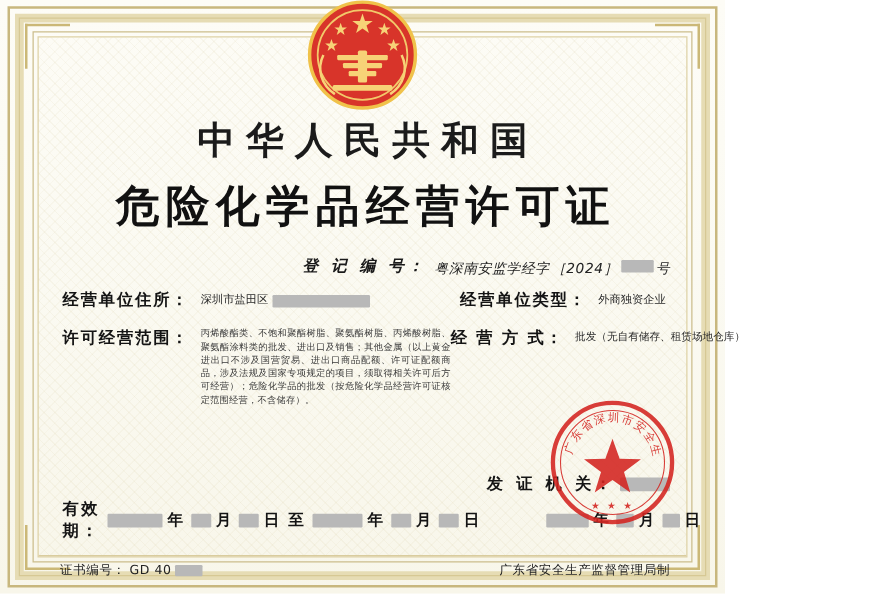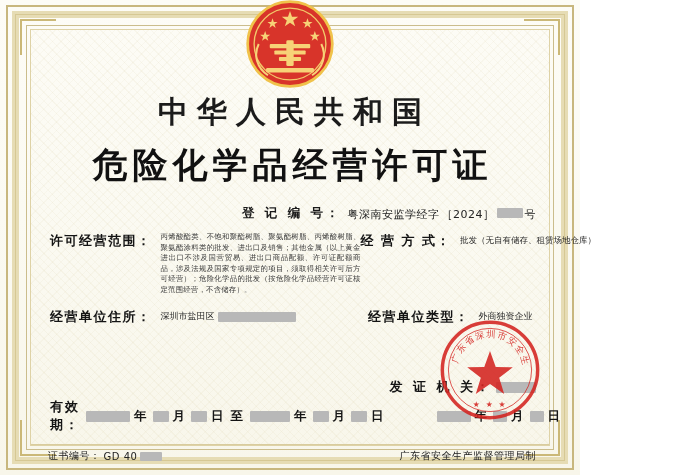--- a/index.html
+++ b/index.html
@@ -114,20 +114,21 @@
   
   .reg-row {
     position: absolute;
     right: 44px;
     top: 205px;
     display: flex;
     align-items: flex-end;
     font-size: 12.5px;
     color: #1a1a1a;
     letter-spacing: 2px;
+    font-style: italic;
   }
   .reg-label { font-weight: bold; letter-spacing: 3px; }
   .reg-value {
     margin-left: 6px;
     font-size: 11px;
     letter-spacing: 0.5px;
     color: #222;
     display: flex;
     align-items: baseline;
     gap: 2px;
@@ -311,43 +312,43 @@
       <span class="redact" style="width:26px;height:10px;"></span>
       <span class="vtext">号</span>
     </span>
   </div>
 
   <div class="fields">
 
 
     <div class="frow">
       <div class="fcol left">
-        <span class="flabel">许可经营范围：</span>
-        <span class="scope-value">丙烯酸酯类、不饱和聚酯树脂、聚氨酯树脂、丙烯酸树脂、聚氨酯涂料类的批发、进出口及销售；其他金属（以上黄金进出口不涉及国营贸易、进出口商品配额、许可证配额商品，涉及法规及国家专项规定的项目，须取得相关许可后方可经营）；危险化学品的批发（按危险化学品经营许可证核定范围经营，不含储存）。</span>
-      </div>
-      <div class="fcol right">
-        <span class="flabel">经 营 方 式：</span>
-        <span class="fvalue">
-          <span class="vtext" style="font-size:8.5px;">批发（无自有储存、租赁场地仓库）</span>
-        </span>
-      </div>
-    </div>
-
-    <div class="frow">
-      <div class="fcol left">
         <span class="flabel">经营单位住所：</span>
         <span class="fvalue">
           <span class="vtext" style="font-size:9px;">深圳市盐田区</span>
           <span class="redact" style="width:78px;height:10px;"></span>
         </span>
       </div>
       <div class="fcol right">
         <span class="flabel">经营单位类型：</span>
         <span class="fvalue">
           <span class="vtext" style="font-size:9px;">外商独资企业</span>
+        </span>
+      </div>
+    </div>
+
+    <div class="frow">
+      <div class="fcol left">
+        <span class="flabel">许可经营范围：</span>
+        <span class="scope-value">丙烯酸酯类、不饱和聚酯树脂、聚氨酯树脂、丙烯酸树脂、聚氨酯涂料类的批发、进出口及销售；其他金属（以上黄金进出口不涉及国营贸易、进出口商品配额、许可证配额商品，涉及法规及国家专项规定的项目，须取得相关许可后方可经营）；危险化学品的批发（按危险化学品经营许可证核定范围经营，不含储存）。</span>
+      </div>
+      <div class="fcol right">
+        <span class="flabel">经 营 方 式：</span>
+        <span class="fvalue">
+          <span class="vtext" style="font-size:8.5px;">批发（无自有储存、租赁场地仓库）</span>
         </span>
       </div>
     </div>
 
   </div>
 
   <div class="seal">
     <svg viewBox="0 0 120 120" width="104" height="104" aria-hidden="true">
       <circle cx="60" cy="60" r="55" fill="none" stroke="#d42420" stroke-width="4"></circle>
       <circle cx="60" cy="60" r="48" fill="none" stroke="#d42420" stroke-width="1"></circle>

